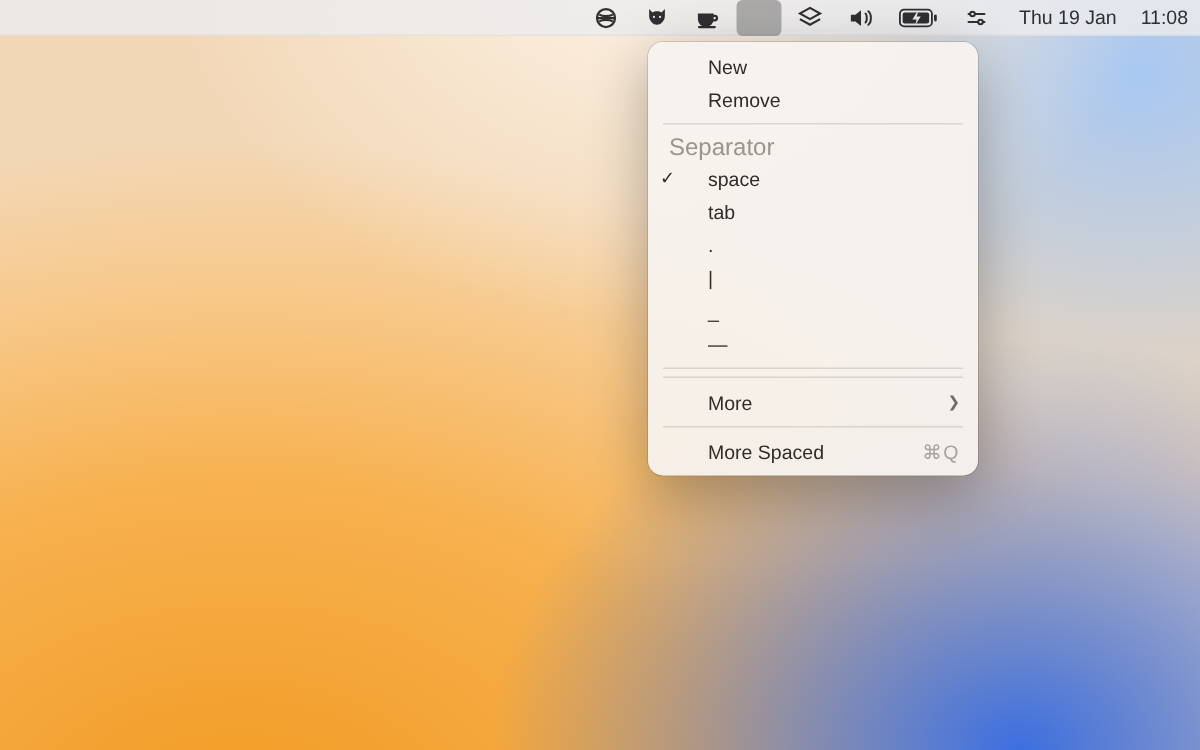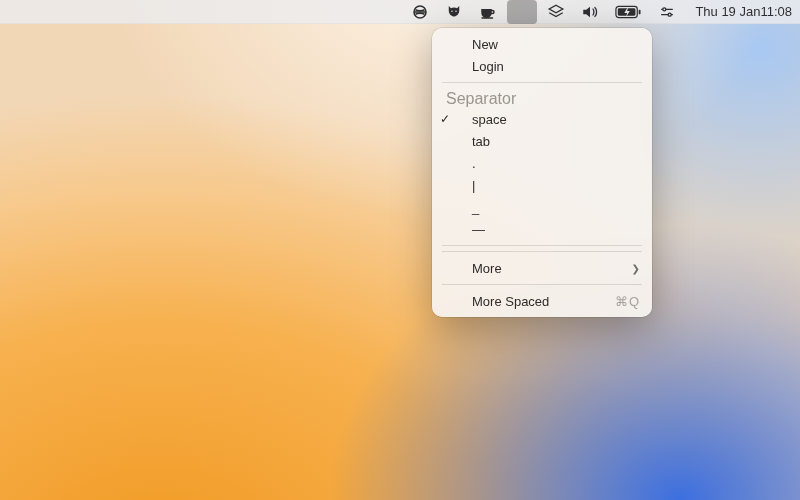--- a/index.html
+++ b/index.html
@@ -59,20 +59,21 @@
   .status-item.selected {
     background: rgba(0,0,0,0.28);
     border-radius: 4px;
   }
 
   .mb-icon { display:inline-flex; align-items:center; justify-content:center; }
   .mb-icon svg { display:block; }
 
   .clock-block {
     display: flex;
+    gap: 16px;
     font-weight: 400;
     padding-left: 8px;
     font-size: 13px;
   }
 
   
   .menu {
     position: absolute;
     top: 28px;
     left: 432px;
@@ -222,21 +223,21 @@
 
   </div>
 </div>
 
 <div class="menu">
 
   <div class="menu-item">
     <span class="label">New</span>
   </div>
   <div class="menu-item">
-    <span class="label">Login</span>
+    <span class="label">Remove</span>
   </div>
 
   <div class="menu-sep"></div>
 
   <div class="menu-section-header">
     <span>Separator</span>
   </div>
 
   <div class="menu-item">
     <span class="check">✓</span>

